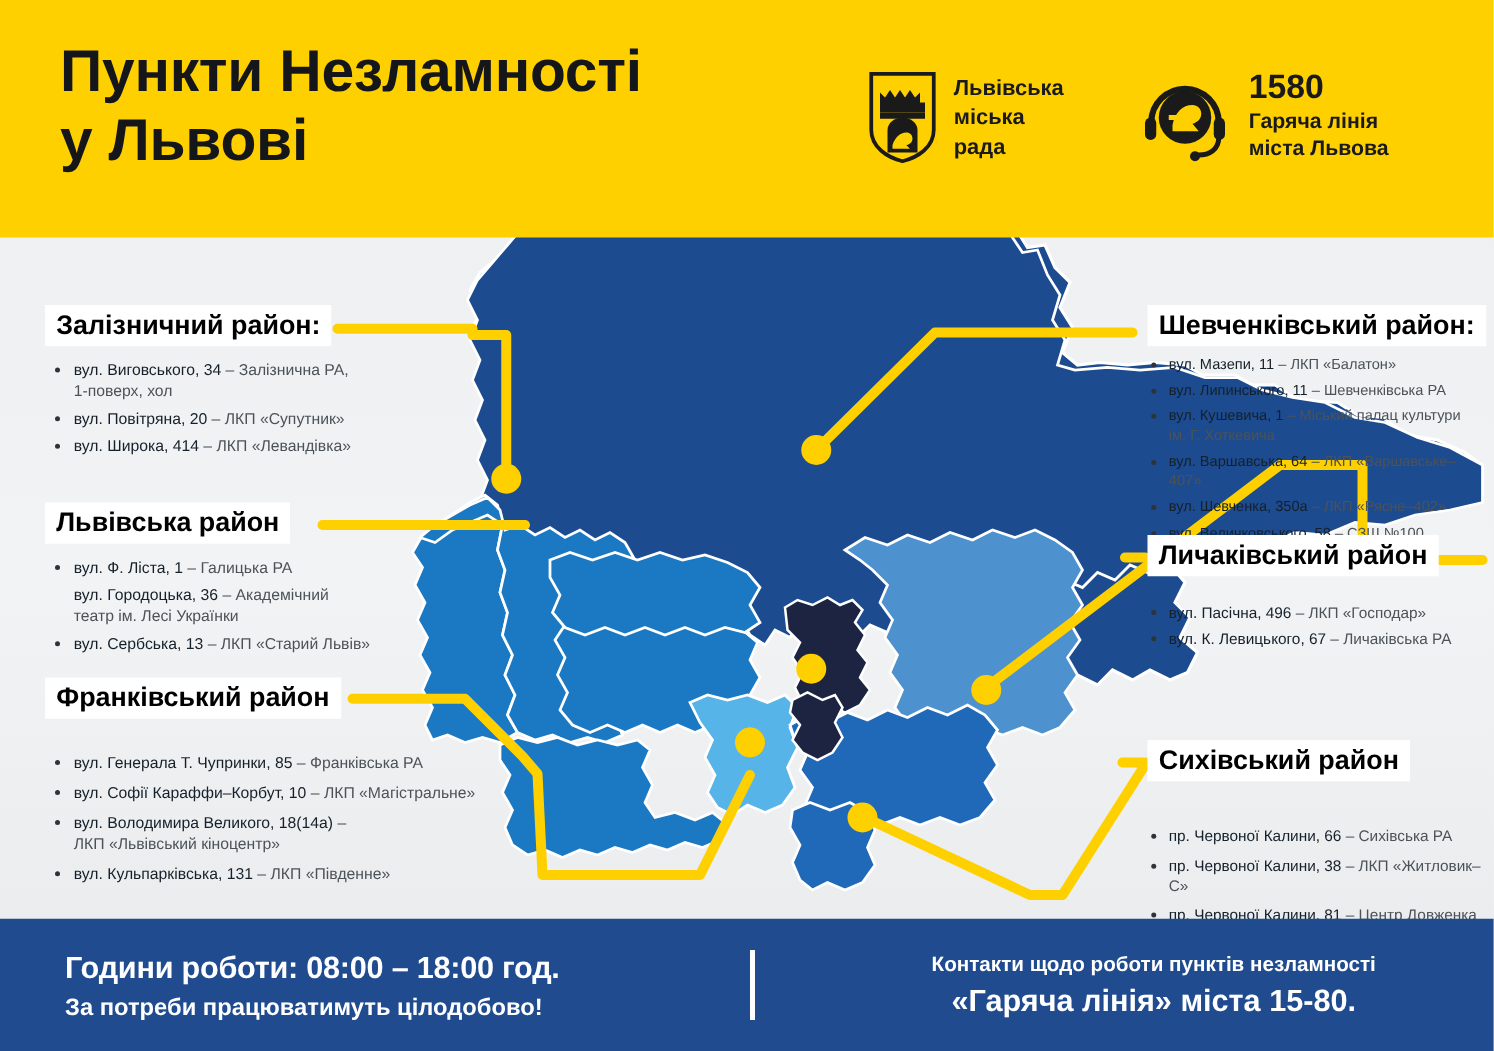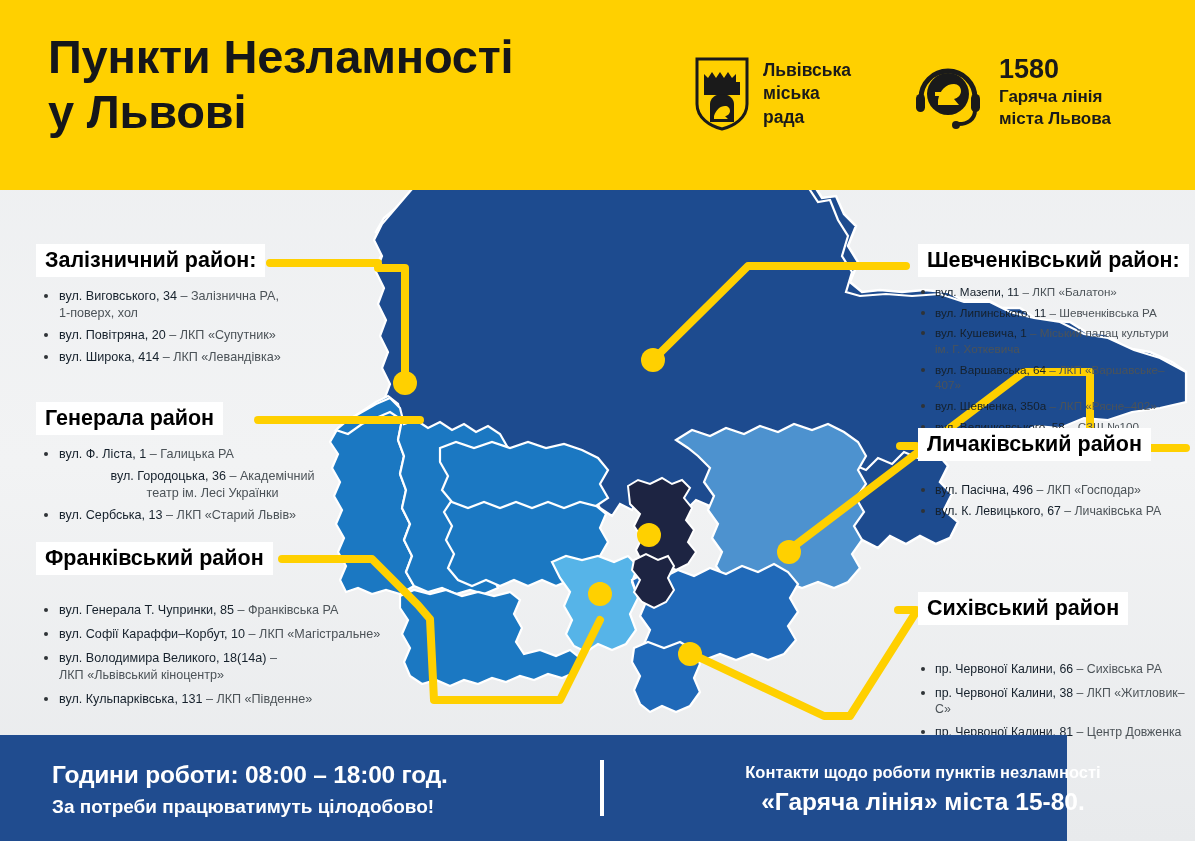--- a/index.html
+++ b/index.html
@@ -115,21 +115,21 @@
     margin-top: 11px;
   }
   .district li {
     position: relative;
     padding-left: 23px;
     margin-bottom: 6px;
     font-size: 12.6px;
     line-height: 1.34;
     color: #4c5358;
   }
-  .district li.nobullet { padding-left: 23px; text-align: center; }
+  .district li.nobullet { padding-left: 23px; }
   .district li:not(.nobullet)::before {
     content: "";
     position: absolute;
     left: 8px; top: 6px;
     width: 4px; height: 4px;
     border-radius: 50%;
     background: #2f3337;
   }
   .district li b {
     color: #15202b;
@@ -154,21 +154,21 @@
   #d-lychakivskyi li { font-size: 12.3px; margin-bottom: 4px; }
   #d-sykhivskyi li { font-size: 12.3px; margin-bottom: 7px; }
   #d-zaliznychnyi li { margin-bottom: 5px; }
   #d-halytskyi li { margin-bottom: 5px; }
   #d-frankivskyi li { margin-bottom: 7px; }
 
   
   .footer {
     position: absolute;
     left: 0; top: 735px;
-    width: 1067px; height: 106px;
+    width: 1195px; height: 106px;
     background: #204c8f;
     z-index: 6;
   }
   .footer-inner {
     position: relative;
     width: 100%; height: 100%;
   }
   .footer-hours {
     position: absolute;
     left: 52px; top: 26px;
@@ -385,21 +385,21 @@
     <div class="district-heading">Залізничний район:</div>
     <ul>
       <li><b>вул. Виговського, 34</b><span style="white-space: pre-line;"> – Залізнична РА,
 1-поверх, хол</span></li>
       <li><b>вул. Повітряна, 20</b><span> – ЛКП «Супутник»</span></li>
       <li><b>вул. Широка, 414</b><span> – ЛКП «Левандівка»</span></li>
     </ul>
   </div>
 
   <div class="district left" id="d-halytskyi">
-    <div class="district-heading">Генерала район</div>
+    <div class="district-heading">Львівська район</div>
     <ul>
       <li><b>вул. Ф. Ліста, 1</b><span> – Галицька РА</span></li>
       <li class="nobullet"><b>вул. Городоцька, 36</b><span style="white-space: pre-line;"> – Академічний
 театр ім. Лесі Українки</span></li>
       <li><b>вул. Сербська, 13</b><span> – ЛКП «Старий Львів»</span></li>
     </ul>
   </div>
 
   <div class="district left" id="d-frankivskyi">
     <div class="district-heading">Франківський район</div>

